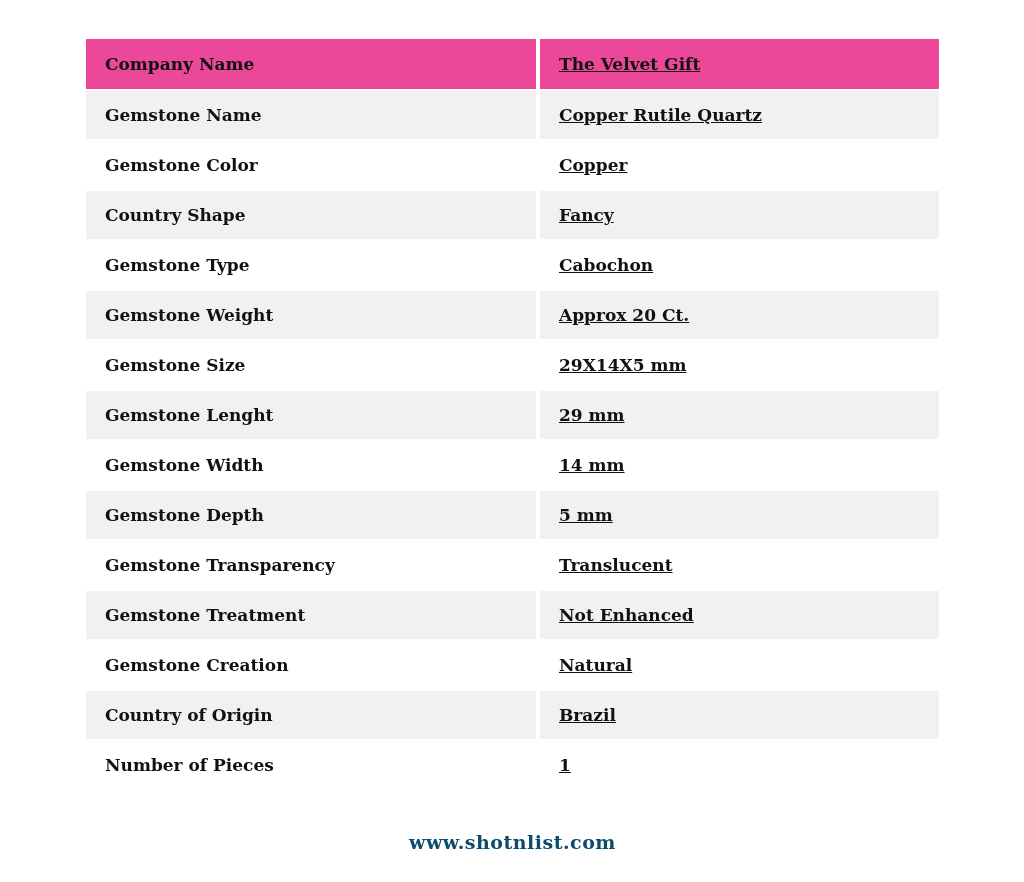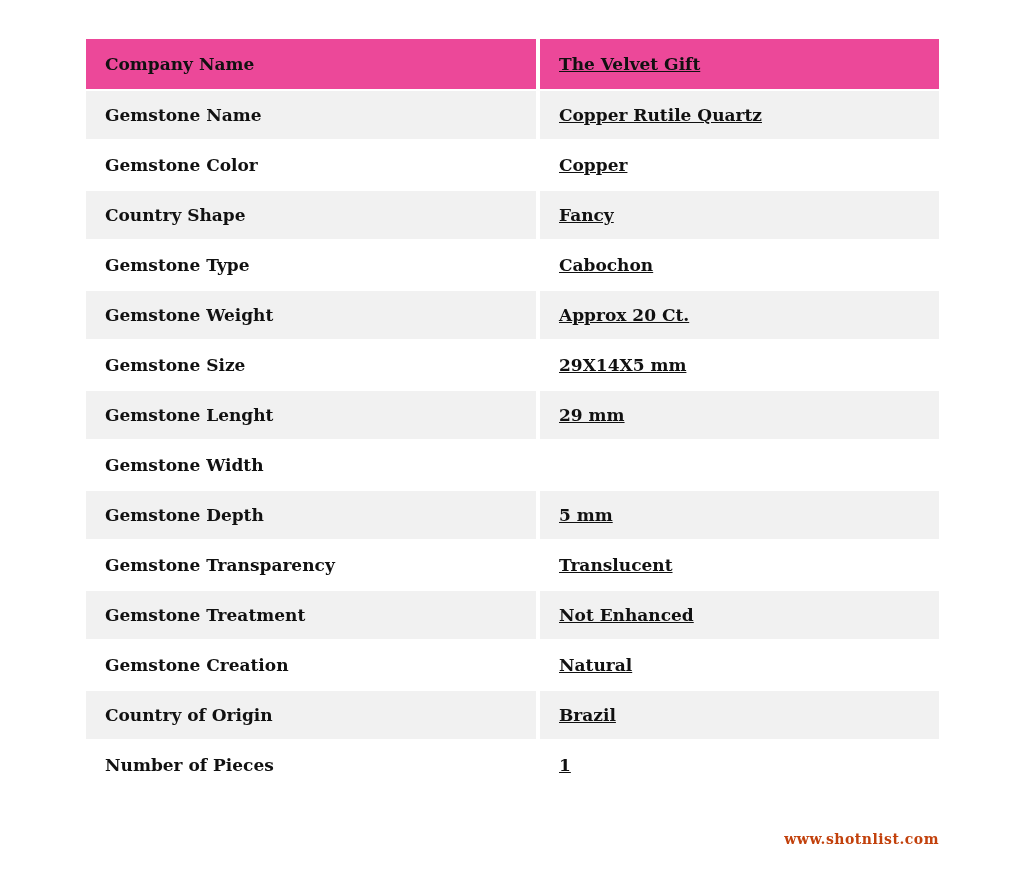--- a/index.html
+++ b/index.html
@@ -38,25 +38,25 @@
   .cell.label-cell { width: 450px; }
   .cell.value-cell { flex: 1; text-decoration: underline; }
   .header-row .cell { background: #ec4899; }
   .rows .row:nth-child(odd) .cell { background: #f1f1f1; }
   .rows .row:nth-child(even) .cell { background: #ffffff; }
   .watermark {
     position: absolute;
     left: 86px;
     top: 831px;
     width: 853px;
-    text-align: right;
+    text-align: center;
     font-weight: bold;
-    font-size: 14px;
+    font-size: 19px;
     letter-spacing: 0.5px;
-    color: #c2410c;
+    color: #0c4a6e;
   }
 </style>
 </head>
 <body>
 
 <div class="spec-table">
   <div class="row header-row">
     <div class="cell label-cell">Company Name</div>
     <div class="cell value-cell">The Velvet Gift</div>
   </div>
@@ -84,20 +84,21 @@
     <div class="row">
       <div class="cell label-cell">Gemstone Size</div>
       <div class="cell value-cell">29X14X5 mm</div>
     </div>
     <div class="row">
       <div class="cell label-cell">Gemstone Lenght</div>
       <div class="cell value-cell">29 mm</div>
     </div>
     <div class="row">
       <div class="cell label-cell">Gemstone Width</div>
+      <div class="cell value-cell">14 mm</div>
     </div>
     <div class="row">
       <div class="cell label-cell">Gemstone Depth</div>
       <div class="cell value-cell">5 mm</div>
     </div>
     <div class="row">
       <div class="cell label-cell">Gemstone Transparency</div>
       <div class="cell value-cell">Translucent</div>
     </div>
     <div class="row">

